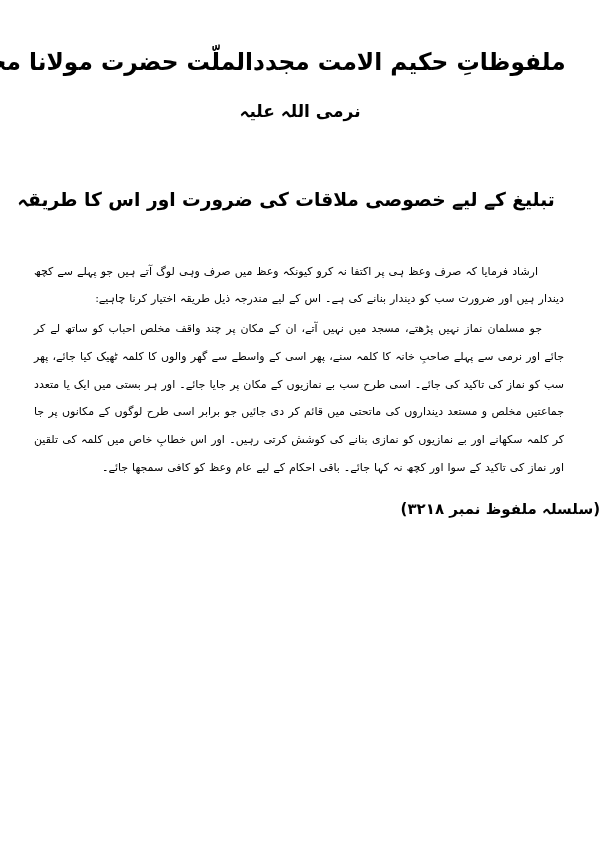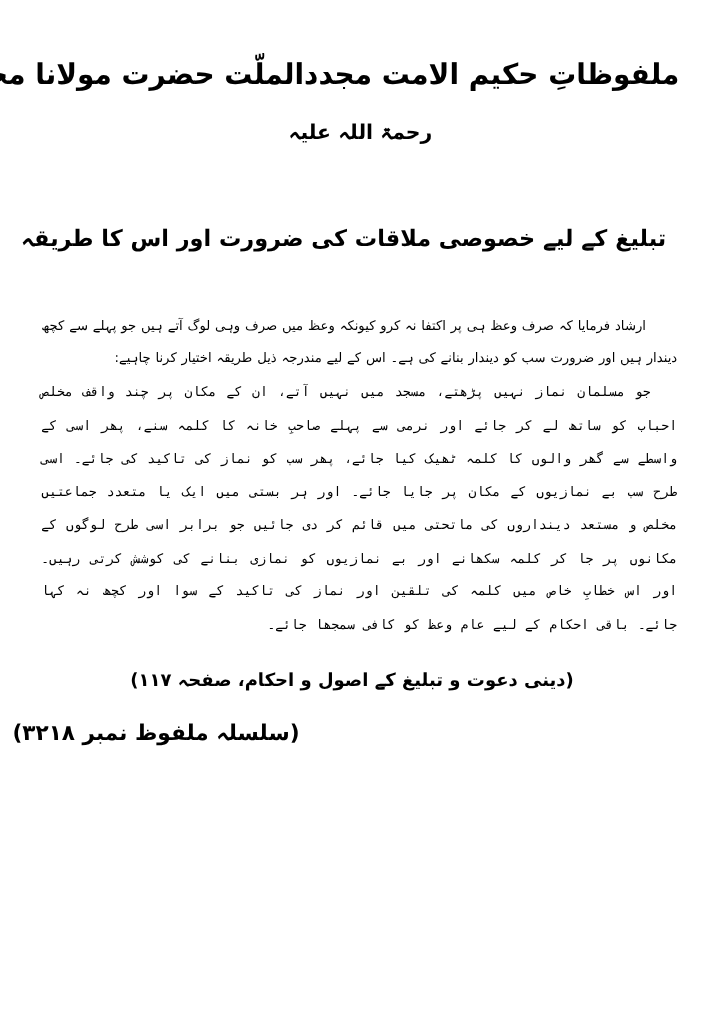--- a/index.html
+++ b/index.html
@@ -87,66 +87,64 @@
     unicode-bidi: isolate;
   }
 
   .para.first {
     text-indent: 26px;
   }
 
   .para.second {
     text-indent: 22px;
     margin-top: 2px;
-    font-family: Liberation Mono, monospace;
   }
 
   
   .citation-primary {
     direction: rtl;
     unicode-bidi: isolate;
     text-align: center;
     font-size: 15px;
     font-weight: 600;
     line-height: 1.9;
     margin-top: 16px;
     padding-right: 14px;
   }
 
   .citation-secondary {
     direction: rtl;
     unicode-bidi: isolate;
-    text-align: left;
-    font-size: 18px;
+    text-align: right;
+    font-size: 15px;
     font-weight: 600;
     line-height: 1.9;
     margin-top: 14px;
     padding-left: 10px;
   }
 
   .spacer-bottom {
     height: 40px;
   }
 </style>
 </head>
 <body>
 
 <div class="page">
 
   <div class="doc-header">
     <div class="doc-title">ملفوظاتِ حکیم الامت مجددالملّت حضرت مولانا محمد اشرف علی تھانوی</div>
-    <div class="doc-subtitle">رحمۃ اللہ علیہ</div>
+    <div class="doc-subtitle">نرمی اللہ علیہ</div>
   </div>
 
   <div class="section-heading">تبلیغ کے لیے خصوصی ملاقات کی ضرورت اور اس کا طریقہ</div>
 
   <div class="body-area">
     <p class="para first">ارشاد فرمایا کہ صرف وعظ ہی پر اکتفا نہ کرو کیونکہ وعظ میں صرف وہی لوگ آتے ہیں جو پہلے سے کچھ دیندار ہیں اور ضرورت سب کو دیندار بنانے کی ہے۔ اس کے لیے مندرجہ ذیل طریقہ اختیار کرنا چاہیے:</p>
     <p class="para second">جو مسلمان نماز نہیں پڑھتے، مسجد میں نہیں آتے، ان کے مکان پر چند واقف مخلص احباب کو ساتھ لے کر جائے اور نرمی سے پہلے صاحبِ خانہ کا کلمہ سنے، پھر اسی کے واسطے سے گھر والوں کا کلمہ ٹھیک کیا جائے، پھر سب کو نماز کی تاکید کی جائے۔ اسی طرح سب بے نمازیوں کے مکان پر جایا جائے۔ اور ہر بستی میں ایک یا متعدد جماعتیں مخلص و مستعد دینداروں کی ماتحتی میں قائم کر دی جائیں جو برابر اسی طرح لوگوں کے مکانوں پر جا کر کلمہ سکھانے اور بے نمازیوں کو نمازی بنانے کی کوشش کرتی رہیں۔ اور اس خطابِ خاص میں کلمہ کی تلقین اور نماز کی تاکید کے سوا اور کچھ نہ کہا جائے۔ باقی احکام کے لیے عام وعظ کو کافی سمجھا جائے۔</p>
   </div>
 
-  <div class="citation-primary">(دینی دعوت و تبلیغ کے اصول و احکام، صفحہ ۱۱۷)</div>
 
   <div class="citation-secondary">(سلسلہ ملفوظ نمبر ۳۲۱۸)</div>
 
   <div class="spacer-bottom"></div>
 
 </div>
 
 </body></html>

